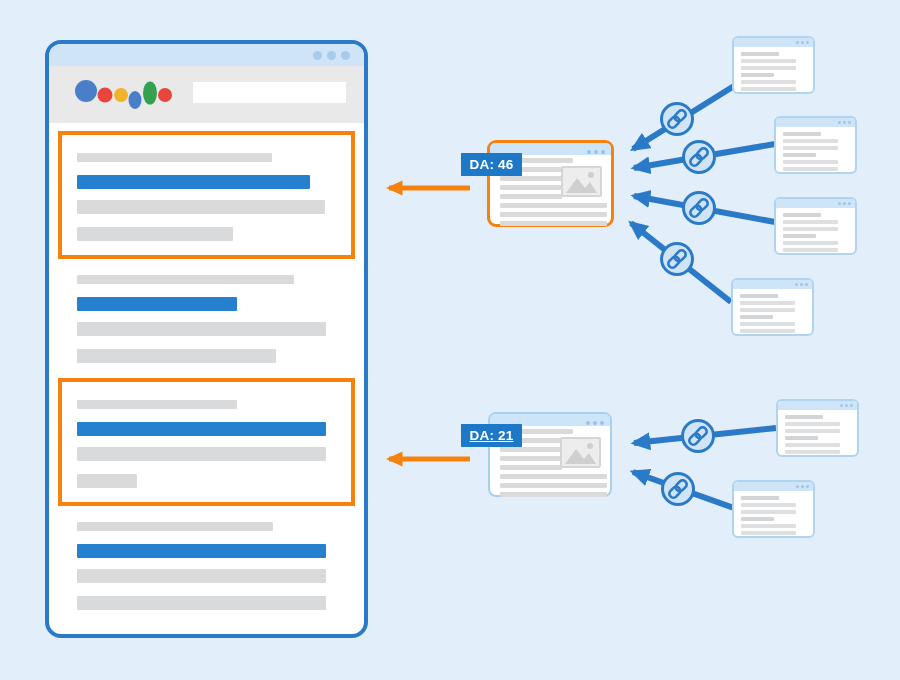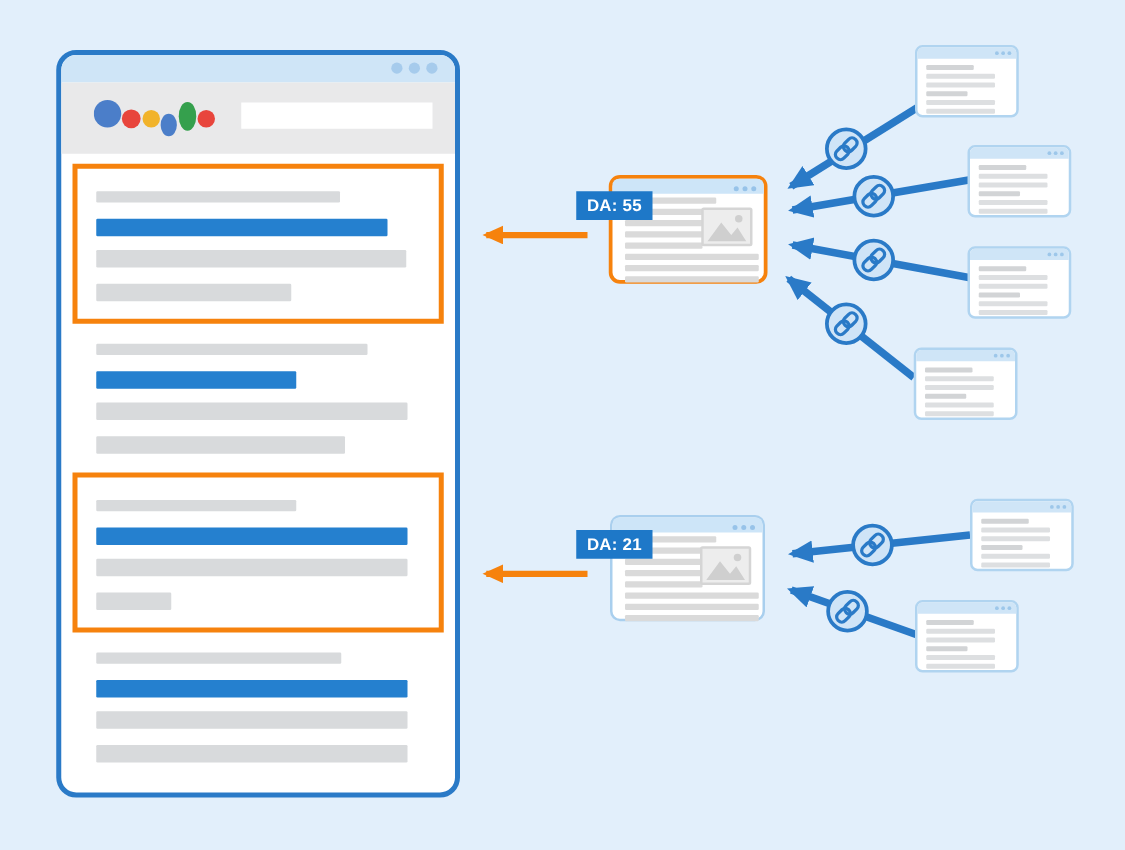--- a/index.html
+++ b/index.html
@@ -44,21 +44,21 @@
   .cdots i{display:inline-block;width:4px;height:4px;border-radius:50%;background:#97c3e9;margin-left:3px;}
   .pc-body{position:relative;padding:3px 10px 0;}
   .pc-left{width:73px;}
   .pbar{height:5px;background:#dadada;border-radius:1px;margin-bottom:4px;}
   .pc-img{position:absolute;right:9px;top:11px;width:41px;height:31px;background:#ededed;
           border:2px solid #d5d5d5;border-radius:2px;box-sizing:border-box;overflow:hidden;}
 
   
   .badge{position:absolute;width:61px;height:23px;background:#1e78c8;color:#fff;font-weight:bold;
          font-size:13.5px;display:flex;align-items:center;justify-content:center;letter-spacing:.2px;z-index:5;}
-  .b1{left:461px;top:153px;} .b2{left:461px;top:424px;}
+  .b1{left:461px;top:153px;} .b2{left:461px;top:424px;text-decoration:underline;}
 
   
   .mini-card{position:absolute;width:83px;height:58px;background:#fff;border:2px solid #b0d4f0;
              border-radius:6px;box-sizing:border-box;}
   .m-header{height:9px;background:#cfe5f7;border-radius:4px 4px 0 0;display:flex;
             justify-content:flex-end;align-items:center;padding-right:4px;}
   .m-header i{display:inline-block;width:3px;height:3px;margin-left:2px;background:#9dc7ea;border-radius:50%;}
   .mini-body{padding:5px 7px 0;}
   .mbar{height:4px;margin-bottom:3px;border-radius:1px;}
   .mbar.light{background:#dddfe1;}
@@ -223,21 +223,21 @@
         </svg>
       </div>
       <div class="pc-bottom">
           <div class="pbar" style="width: 107px;"></div>
           <div class="pbar" style="width: 107px;"></div>
           <div class="pbar" style="width: 107px;"></div>
         </div>
     </div>
   </div>
 
-  <div class="badge b1">DA: 55</div>
+  <div class="badge b1">DA: 46</div>
   <div class="badge b2">DA: 21</div>
 
   <div class="mini-card mA">
     <div class="m-header">
         <i></i>
         <i></i>
         <i></i>
       </div>
     <div class="mini-body">
         <div class="mbar dark" style="width: 58%;"></div>

